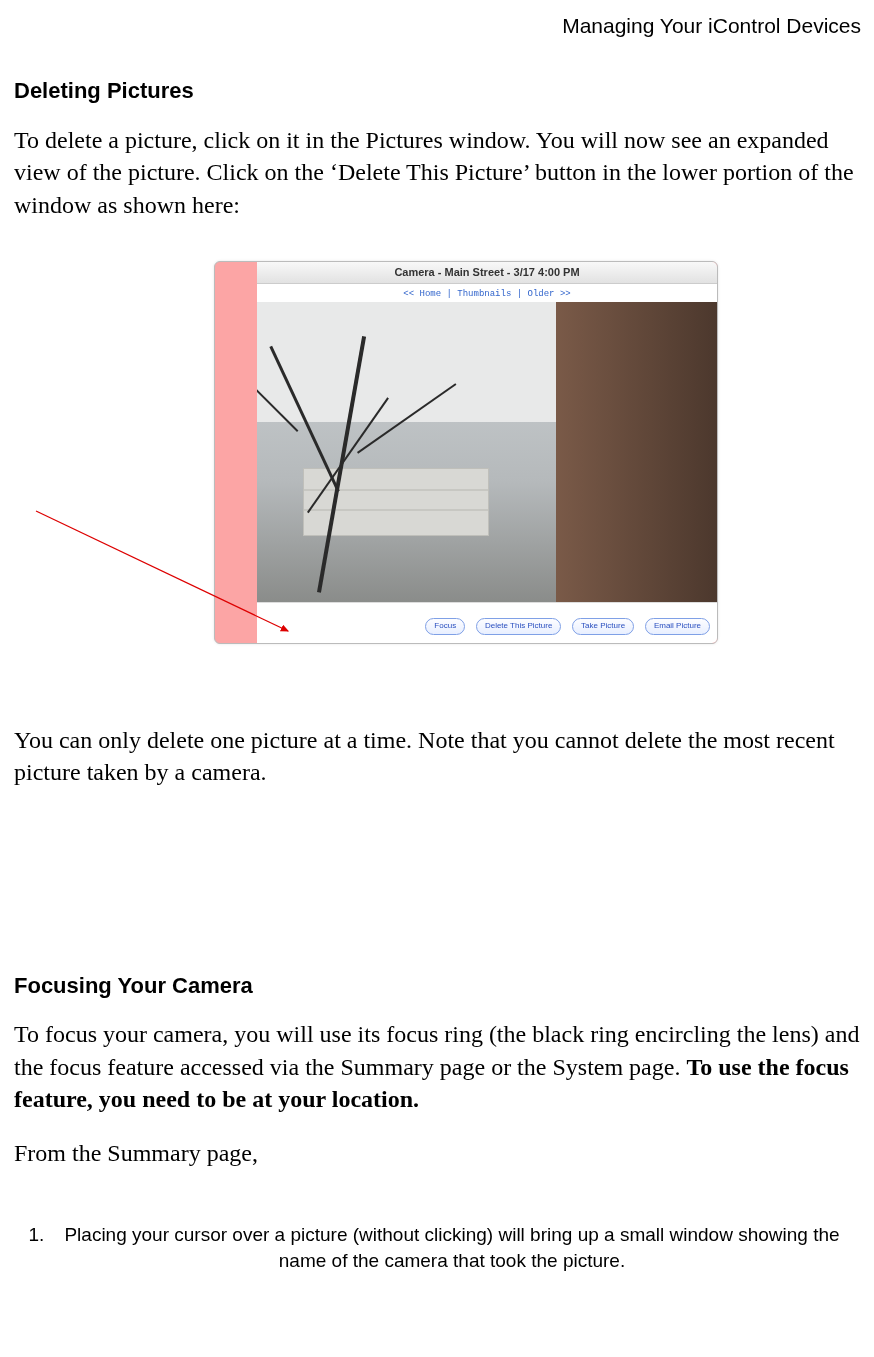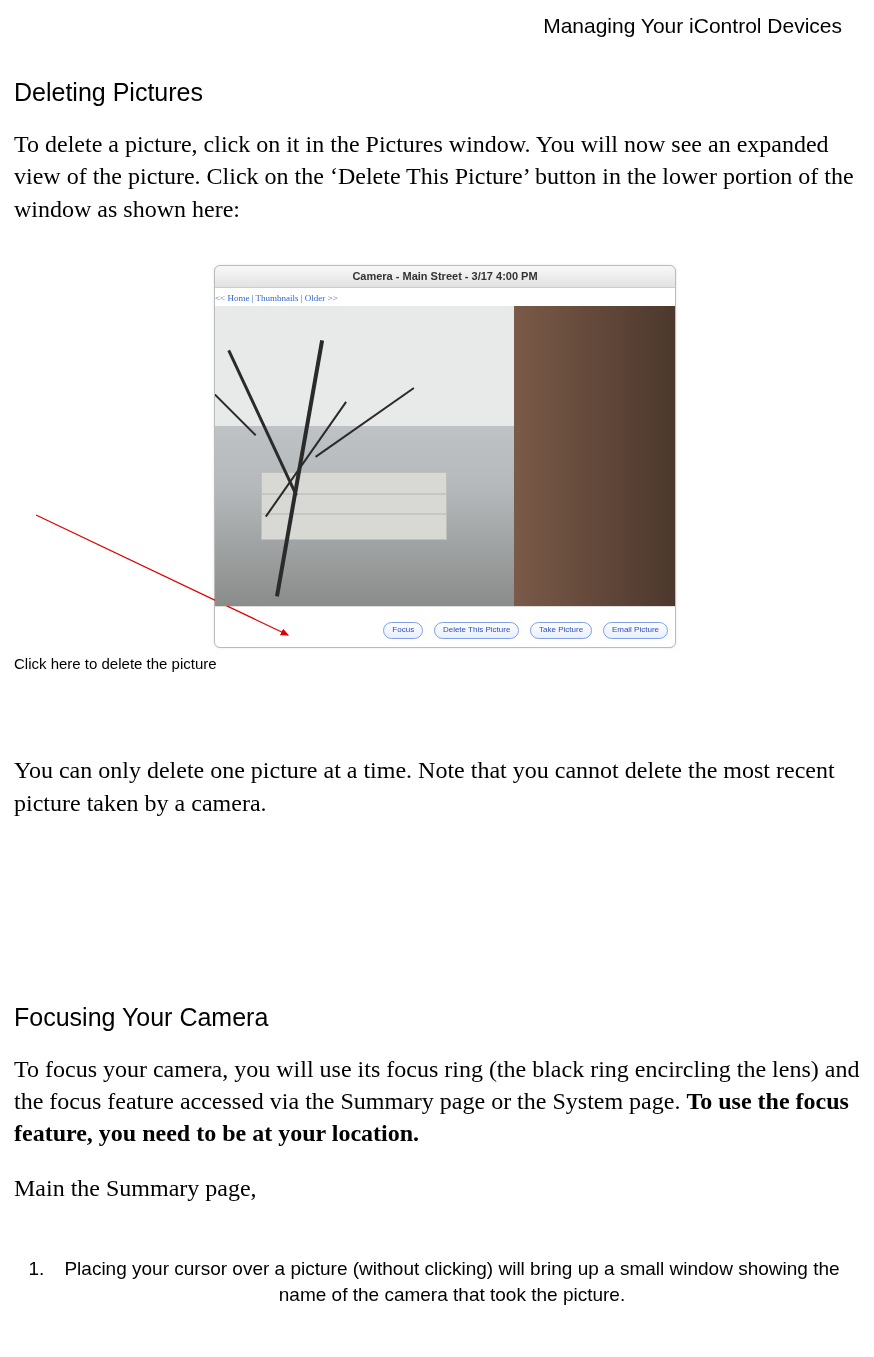--- a/index.html
+++ b/index.html
@@ -10,26 +10,26 @@
       padding: 12px 12px 40px 14px;
       width: 874px;
       box-sizing: border-box;
       line-height: 1.35;
     }
     .header {
       font-family: Arial, Helvetica, sans-serif;
       font-size: 21px;
       text-align: right;
       margin-bottom: 36px;
-      margin-right: 20px;
+      margin-right: 1px;
     }
     .section-heading {
       font-family: Arial, Helvetica, sans-serif;
-      font-weight: normal;
-      font-size: 25px;
+      font-weight: bold;
+      font-size: 22px;
       margin-bottom: 18px;
     }
     .para {
       font-family: "Times New Roman", Times, serif;
       font-size: 24px;
       margin-bottom: 22px;
     }
     .figure-block {
       margin-top: 40px;
       margin-bottom: 10px;
@@ -39,35 +39,37 @@
       width: 100%;
     }
     .screenshot-window {
       width: 460px;
       margin-left: 200px;
       border: 1px solid #bbb;
       background: #fca5a5;
       border-radius: 6px;
       box-shadow: 0 0 3px rgba(0,0,0,0.1);
       overflow: hidden;
+      padding-left: 42px;
     }
     .titlebar {
       background: linear-gradient(#f8f8f8, #e2e2e2);
       border-bottom: 1px solid #ccc;
       font-family: Arial, Helvetica, sans-serif;
       font-size: 11px;
       font-weight: bold;
       text-align: center;
       padding: 3px 0;
       color: #333;
     }
     .navline {
-      font-family: Liberation Serif, serif;
+      font-family: Liberation Mono, monospace;
       font-size: 9px;
       color: #36c;
+      text-align: center;
       padding: 4px 0 2px;
       background: #fff;
     }
     .photo-area {
       height: 300px;
       background: linear-gradient(180deg, #cfd4d7 0%, #b5b9bb 60%, #8a8c8a 100%);
       position: relative;
       overflow: hidden;
     }
     .building-wall {
@@ -196,32 +198,31 @@
         </div>
       </div>
       <div class="button-row">
         <span class="pill-btn">Focus</span>
         <span class="pill-btn">Delete This Picture</span>
         <span class="pill-btn">Take Picture</span>
         <span class="pill-btn">Email Picture</span>
       </div>
     </div>
   </div>
-  <div class="caption">Click here to delete the picture</div>
 </div>
 
 <div class="gap-large"></div>
 
 <div class="para">You can only delete one picture at a time. Note that you cannot delete the most recent picture taken by a camera.</div>
 
 <div class="gap-xl"></div>
 
 <div class="section-heading">Focusing Your Camera</div>
 
 <div class="para">
   <span>To focus your camera, you will use its focus ring (the black ring encircling the lens) and the focus feature accessed via the Summary page or the System page. </span><span class="bold-run">To use the focus feature, you need to be at your location.</span>
 </div>
 
-<div class="para">Main the Summary page,</div>
+<div class="para">From the Summary page,</div>
 
 <div class="list-item">
   <span class="list-num">1.</span><span>Placing your cursor over a picture (without clicking) will bring up a small window showing the name of the camera that took the picture.</span>
 </div>
 
 </body></html>

